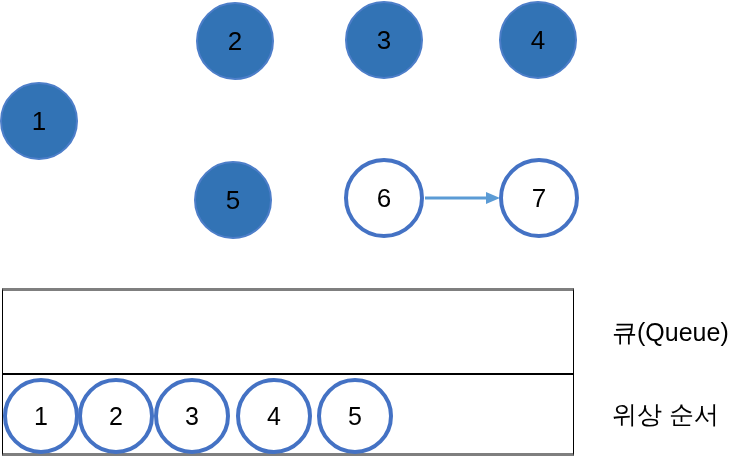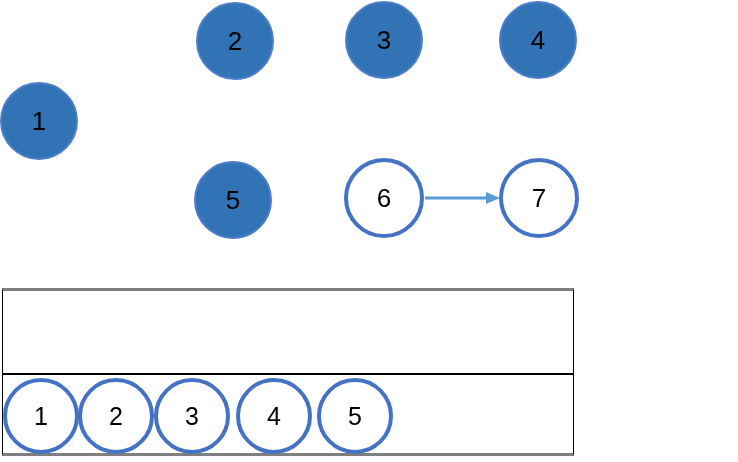--- a/index.html
+++ b/index.html
@@ -112,14 +112,16 @@
     <div class="row-queue"></div>
     <div class="row-order">
       <div class="slot-circle" style="left:0px;   top:3px;">1</div>
       <div class="slot-circle" style="left:75px;  top:3px;">2</div>
       <div class="slot-circle" style="left:151px; top:3px;">3</div>
       <div class="slot-circle" style="left:233px; top:3px;">4</div>
       <div class="slot-circle" style="left:314px; top:3px;">5</div>
     </div>
   </div>
 
+  <div class="side-label label-queue">큐(Queue)</div>
+  <div class="side-label label-order">위상 순서</div>
 
 </div>
 
 </body></html>

